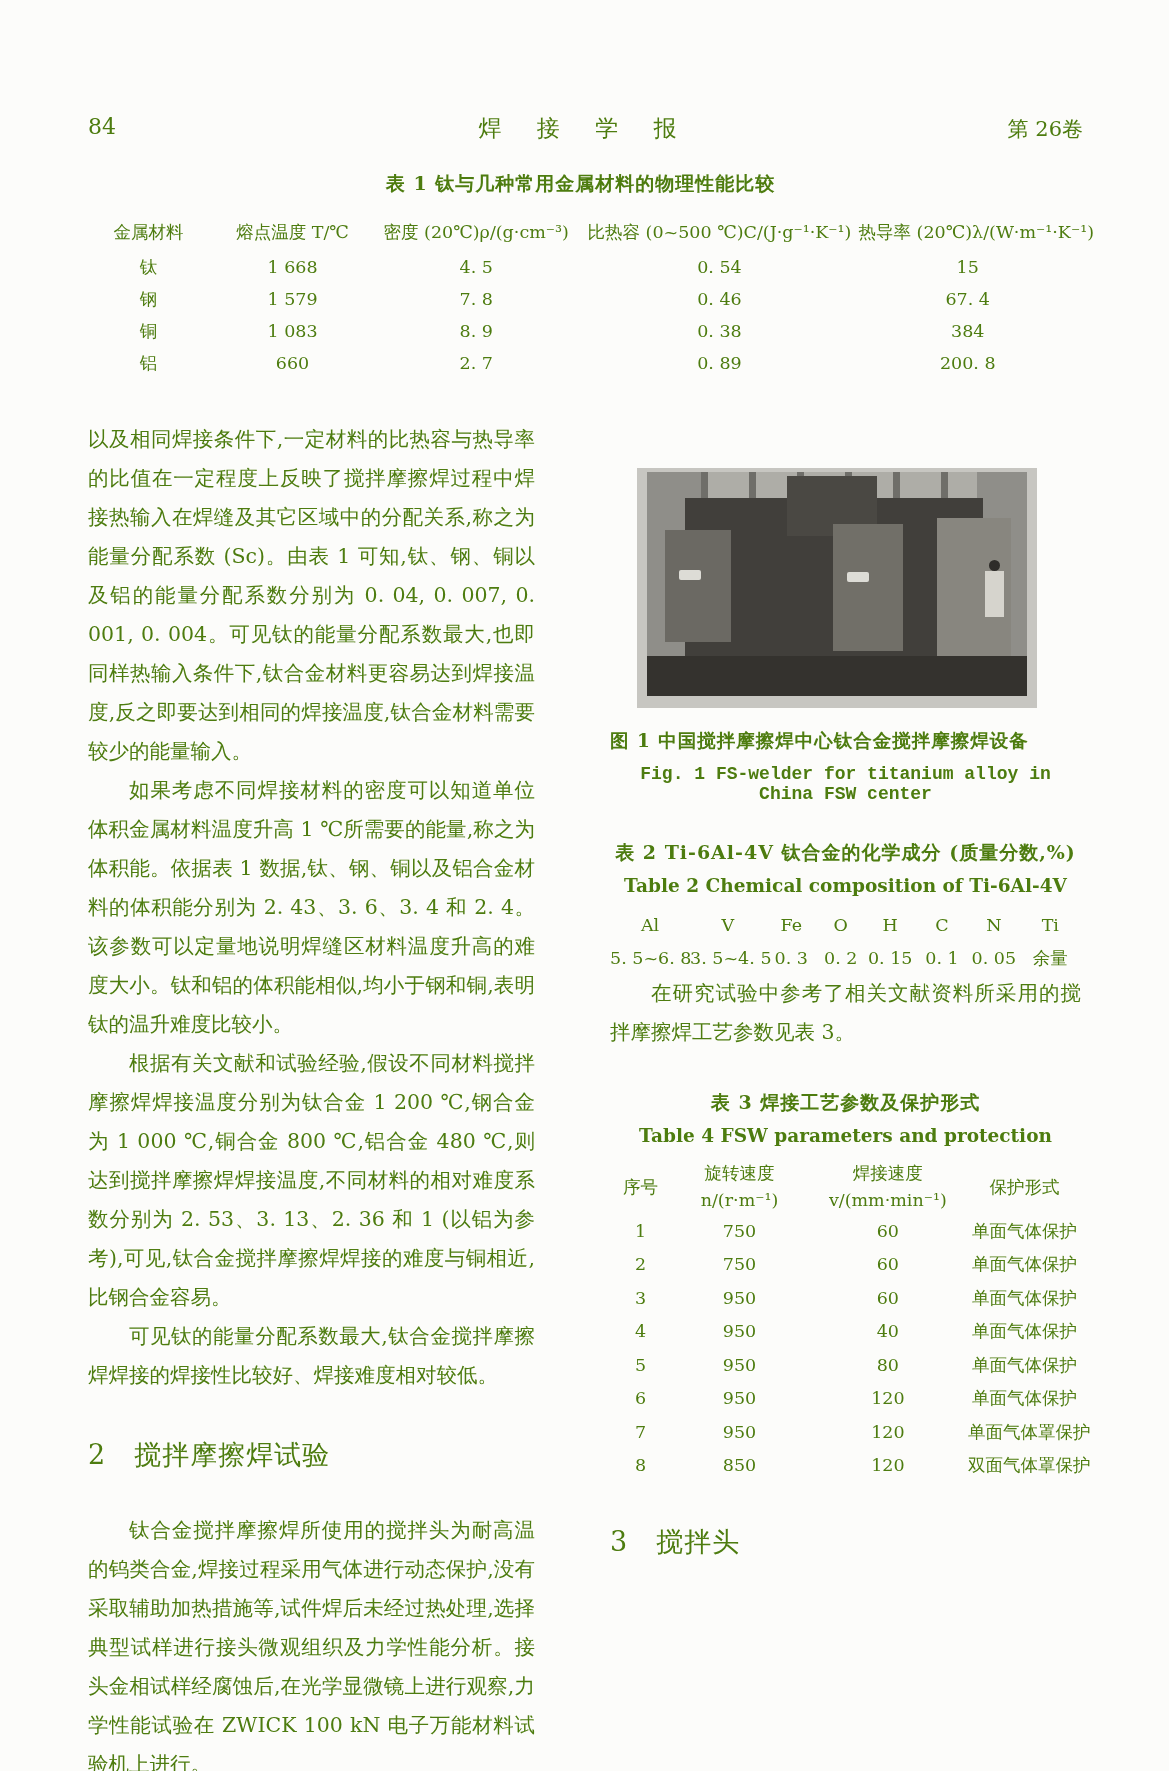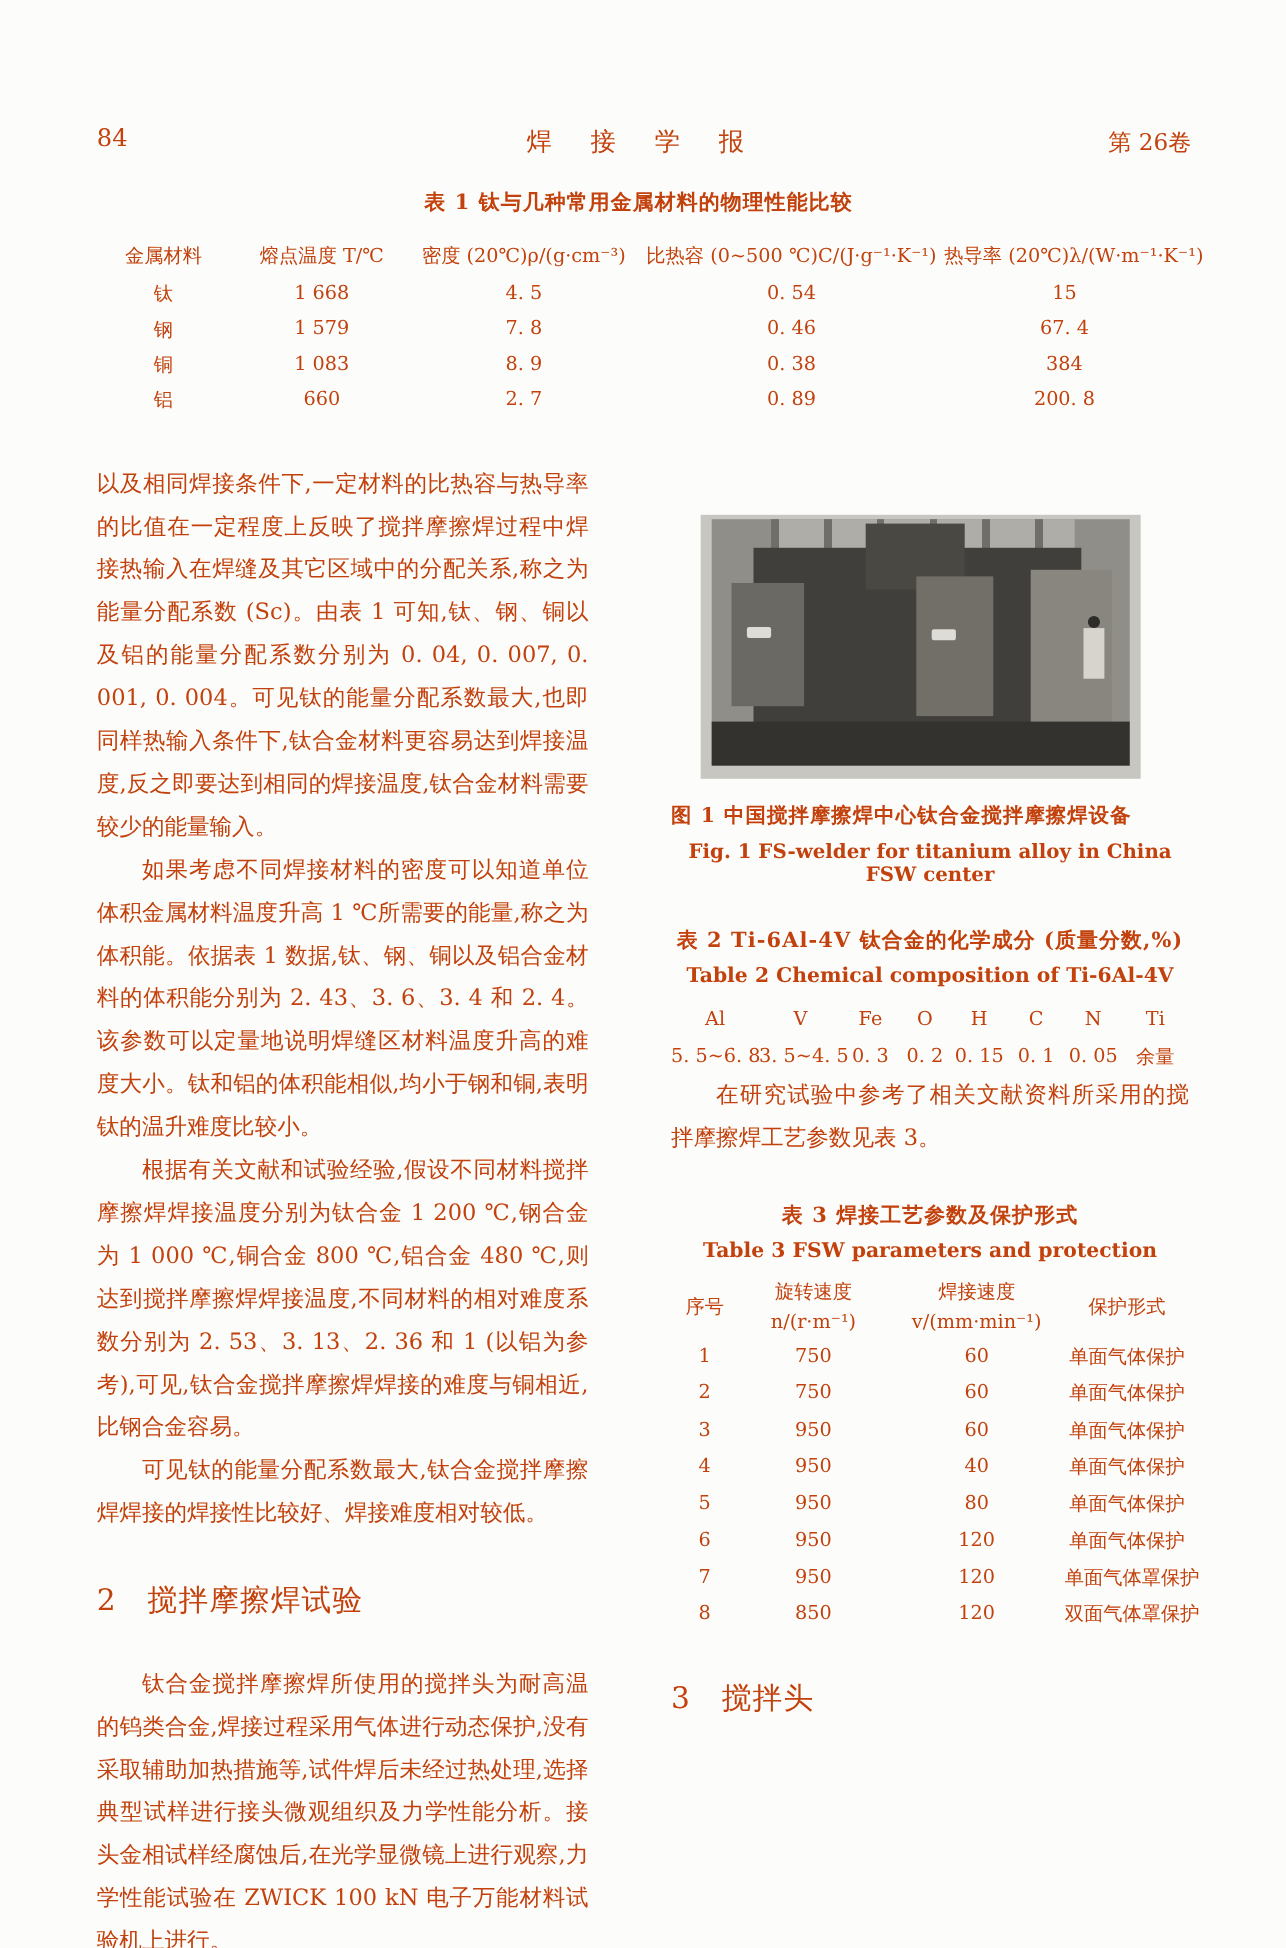--- a/index.html
+++ b/index.html
@@ -1,17 +1,17 @@
 <!DOCTYPE html>
 <html><head>
 <meta charset="utf-8">
 <style>
   html,body{margin:0;padding:0;background:#e9e9e7;}
   .page{position:relative;width:1169px;height:1771px;margin:0 auto;background:#fcfcfa;
-        font-family:"DejaVu Serif","Liberation Serif",serif;color:#c2410c;overflow:hidden;}
+        font-family:"DejaVu Serif","Liberation Serif",serif;color:#4d7c0f;overflow:hidden;}
 
   
   .pgnum{position:absolute;top:114px;left:88px;font-size:22px;}
   .journal{position:absolute;top:113px;left:0;width:100%;text-align:center;font-size:23px;letter-spacing:14px;}
   .volume{position:absolute;top:115px;right:86px;font-size:21px;}
 
   
   .tbl-title-zh{text-align:center;font-size:19px;font-weight:bold;letter-spacing:1px;}
   .tbl-title-en{text-align:center;font-size:18.5px;font-weight:bold;margin-top:9px;}
 
@@ -44,21 +44,21 @@
   .ph-cab-mid{position:absolute;left:196px;top:56px;width:70px;height:127px;background:#716f68;}
   .ph-cab-right{position:absolute;left:300px;top:50px;width:74px;height:142px;background:#88867f;}
   .ph-logo{position:absolute;width:22px;height:10px;background:#dddcd6;border-radius:2px;}
   .ph-logo-l{left:42px;top:102px;}
   .ph-logo-m{left:210px;top:104px;}
   .ph-person-head{position:absolute;left:352px;top:92px;width:11px;height:11px;border-radius:50%;background:#2e2c29;}
   .ph-person-body{position:absolute;left:348px;top:103px;width:19px;height:46px;background:#d6d4cd;}
   .ph-floor{position:absolute;left:10px;right:10px;bottom:12px;height:40px;background:#34322e;}
 
   .fig-cap-zh{text-align:left;font-size:18.5px;font-weight:bold;margin-top:20px;letter-spacing:1px;}
-  .fig-cap-en{text-align:center;font-size:18px;font-weight:bold;margin-top:11px;}
+  .fig-cap-en{text-align:center;font-size:18px;font-weight:bold;margin-top:11px;font-family:Liberation Mono, monospace;}
 
   
   .t2{margin-top:36px;}
   .t2-grid{margin-top:12px;}
   .t2 .trow{height:33px;}
   .t2 .e1{width:17%}.t2 .e2{width:16%}.t2 .e3{width:11%}.t2 .e4{width:10%}
   .t2 .e5{width:11%}.t2 .e6{width:11%}.t2 .e7{width:11%}.t2 .e8{width:13%}
 
   .rp{margin-top:30px;}
 
@@ -174,21 +174,21 @@
           <div class="cell e7">0. 05</div>
           <div class="cell e8">余量</div>
         </div>
       </div>
     </div>
 
     <p class="ind rp">在研究试验中参考了相关文献资料所采用的搅拌摩擦焊工艺参数见表 3。</p>
 
     <div class="t3">
       <div class="tbl-title-zh">表 3  焊接工艺参数及保护形式</div>
-      <div class="tbl-title-en">Table 3   FSW parameters and protection</div>
+      <div class="tbl-title-en">Table 4   FSW parameters and protection</div>
       <div class="t3-hdr">
         <div class="hcell k1">序号</div>
         <div class="hcell k2">
           <div>旋转速度</div>
           <div>n/(r·m⁻¹)</div>
         </div>
         <div class="hcell k3">
           <div>焊接速度</div>
           <div>v/(mm·min⁻¹)</div>
         </div>

